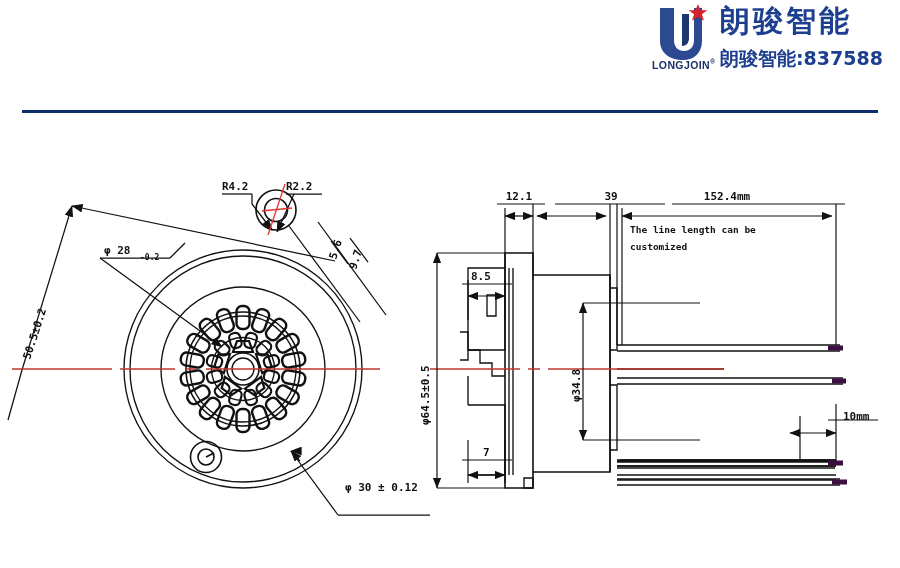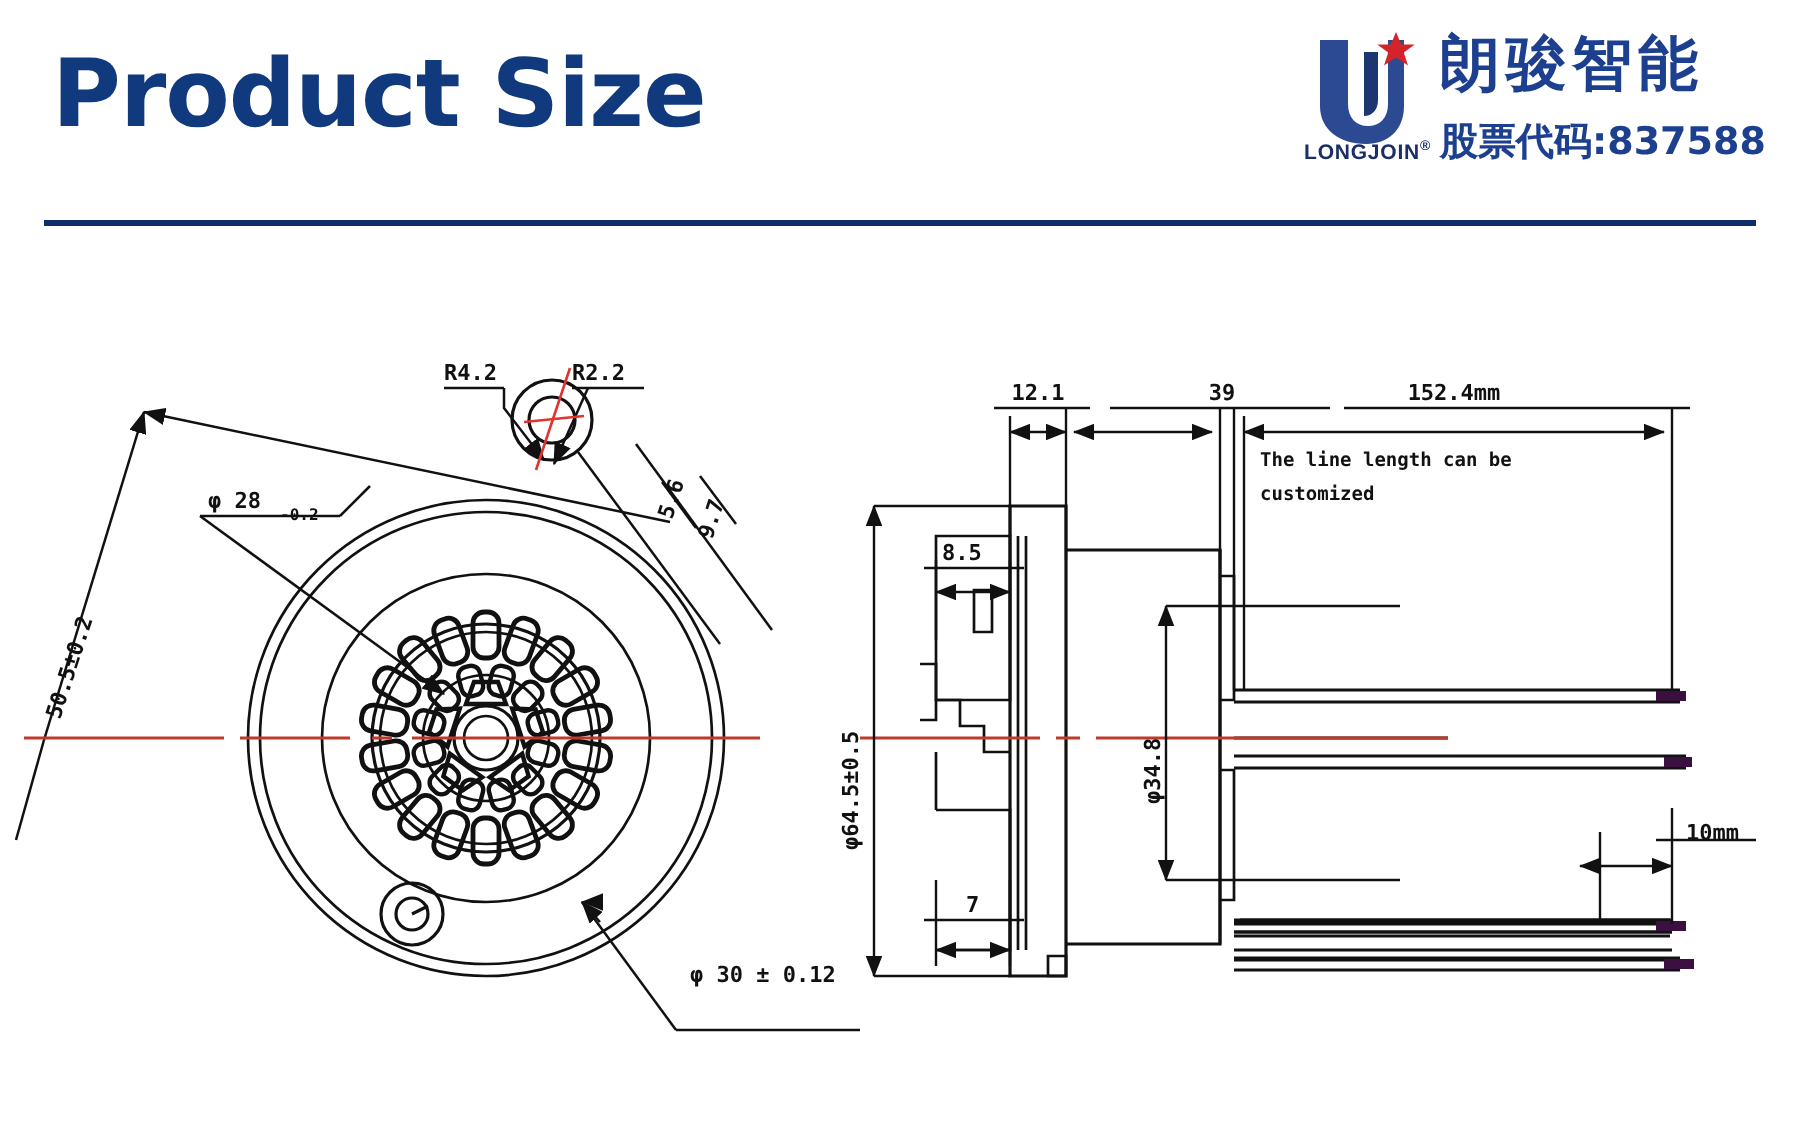--- a/index.html
+++ b/index.html
@@ -15,21 +15,21 @@
     font-size:47px;font-weight:bold;color:#113a7e;
     letter-spacing:-0.5px;line-height:1;
     font-family:"DejaVu Sans",sans-serif;
   }
   .title-rule{
     position:absolute;left:22px;top:110px;width:856px;height:3px;
     background:#0d2d6b;
   }
 
   
-  .logo-wrap{position:absolute;right:18px;top:12px;width:230px;height:82px;}
+  .logo-wrap{position:absolute;right:18px;top:0;width:230px;height:82px;}
   .logo-mark{position:absolute;left:0;top:4px;width:62px;height:60px;}
   .logo-cn{
     position:absolute;left:68px;top:4px;
     font-size:30px;font-weight:bold;color:#1d3f8f;
     font-family:"DejaVu Sans",sans-serif;letter-spacing:3px;line-height:1.1;
   }
   .logo-stock{
     position:absolute;left:68px;top:46px;
     font-size:19px;font-weight:bold;color:#1d3f8f;
     font-family:"DejaVu Sans",sans-serif;letter-spacing:0px;white-space:nowrap;
@@ -56,33 +56,32 @@
   .notetext{
     font-family:"DejaVu Sans Mono",monospace;
     font-size:9.5px;fill:#111111;font-weight:bold;
   }
 </style>
 </head>
 <body>
 
 <div id="page">
 
-  <div class="page-title">Product Size</div>
   <div class="title-rule"></div>
 
   <div class="logo-wrap">
     <svg class="logo-mark" viewBox="0 0 62 60">
       <path d="M8 4 L22 4 L22 36 C22 43 26 47 32 47 C38 47 42 43 42 36 L42 4 L50 4 L50 37
                C50 49 42 56 31 56 C18 56 8 49 8 37 Z" fill="#2b4a92"></path>
       <path d="M30 10 L37 10 L37 34 C37 39 34 42 30 42 Z" fill="#1d3570"></path>
       <path d="M46 0 L48.6 6.3 L55.4 6.3 L49.9 10.3 L52 16.7 L46 12.8 L40 16.7 L42.1 10.3
                L36.6 6.3 L43.4 6.3 Z" fill="#d4242b"></path>
     </svg>
     <div class="logo-cn">朗骏智能</div>
-    <div class="logo-stock">股票代码:837588</div>
+    <div class="logo-stock">朗骏智能:837588</div>
     <div class="logo-en">
       <span>LONGJOIN</span><sup>®</sup>
     </div>
   </div>
 
   <div id="drawing">
   <svg width="900" height="448" viewBox="0 0 900 448">
     <defs>
       <marker id="ar" markerWidth="9" markerHeight="7" refX="8.5" refY="3.5" orient="auto">
         <polygon points="0,0 9,3.5 0,7" fill="#111"></polygon>

